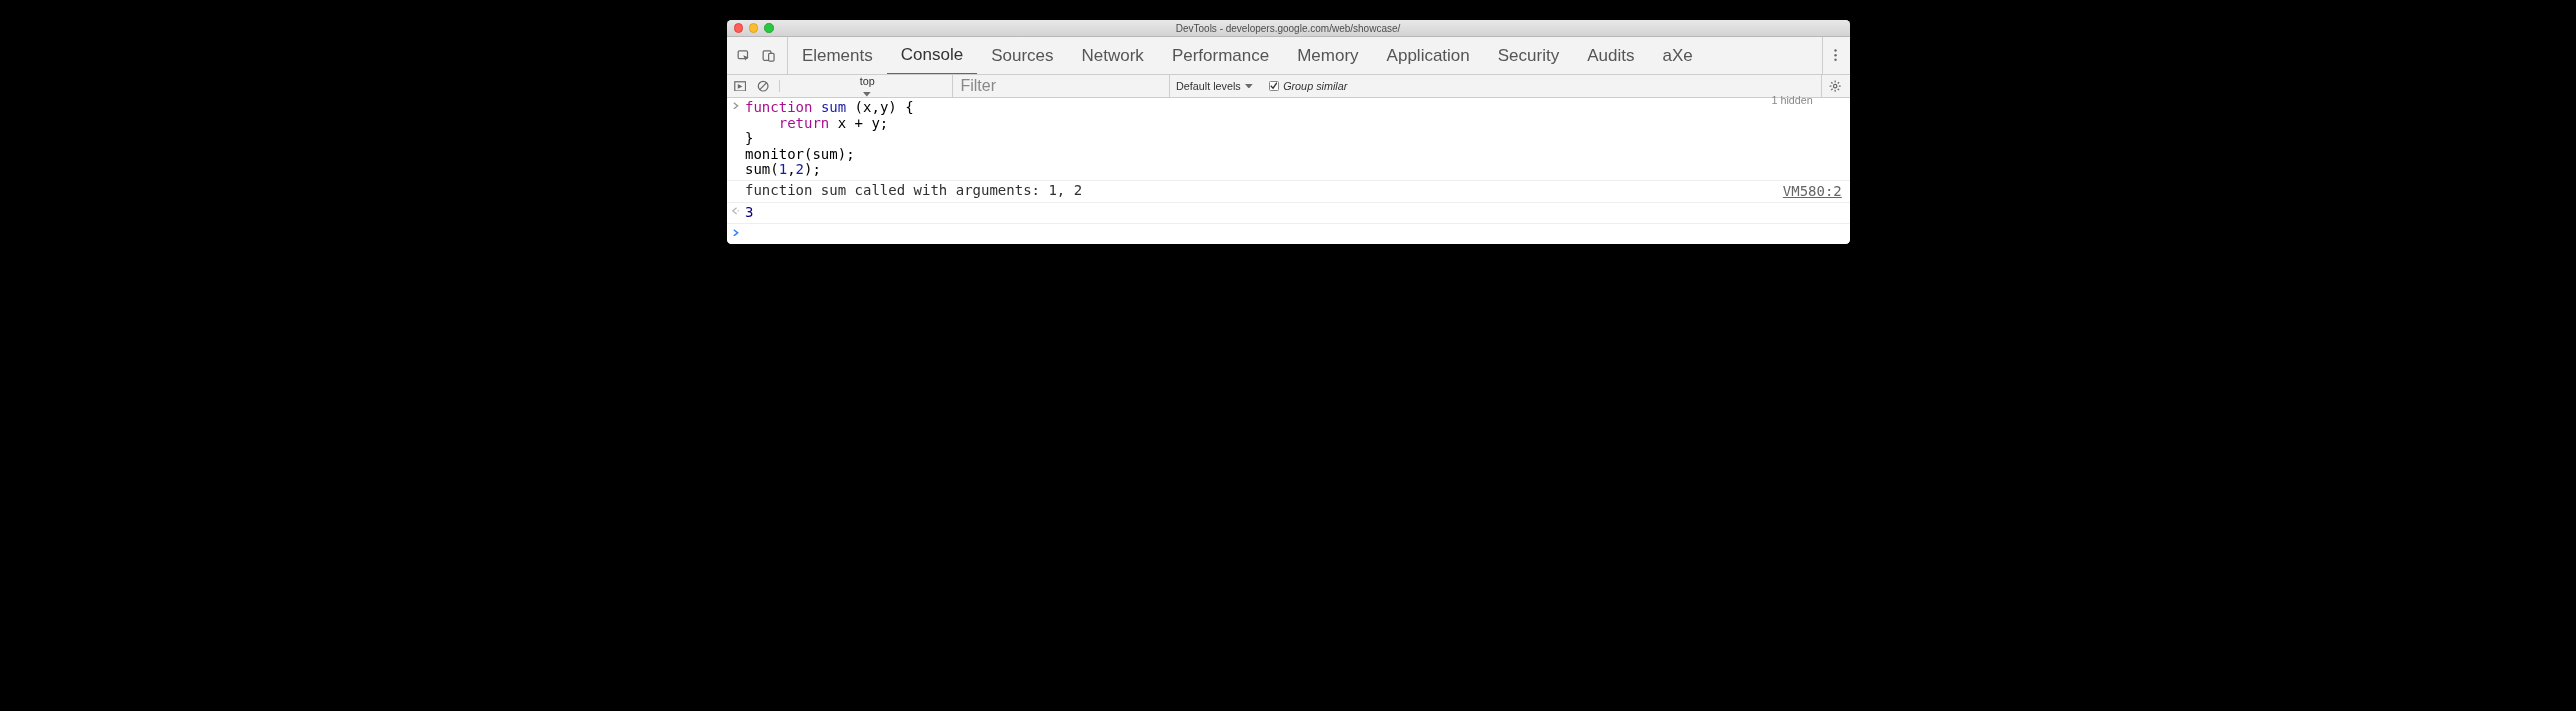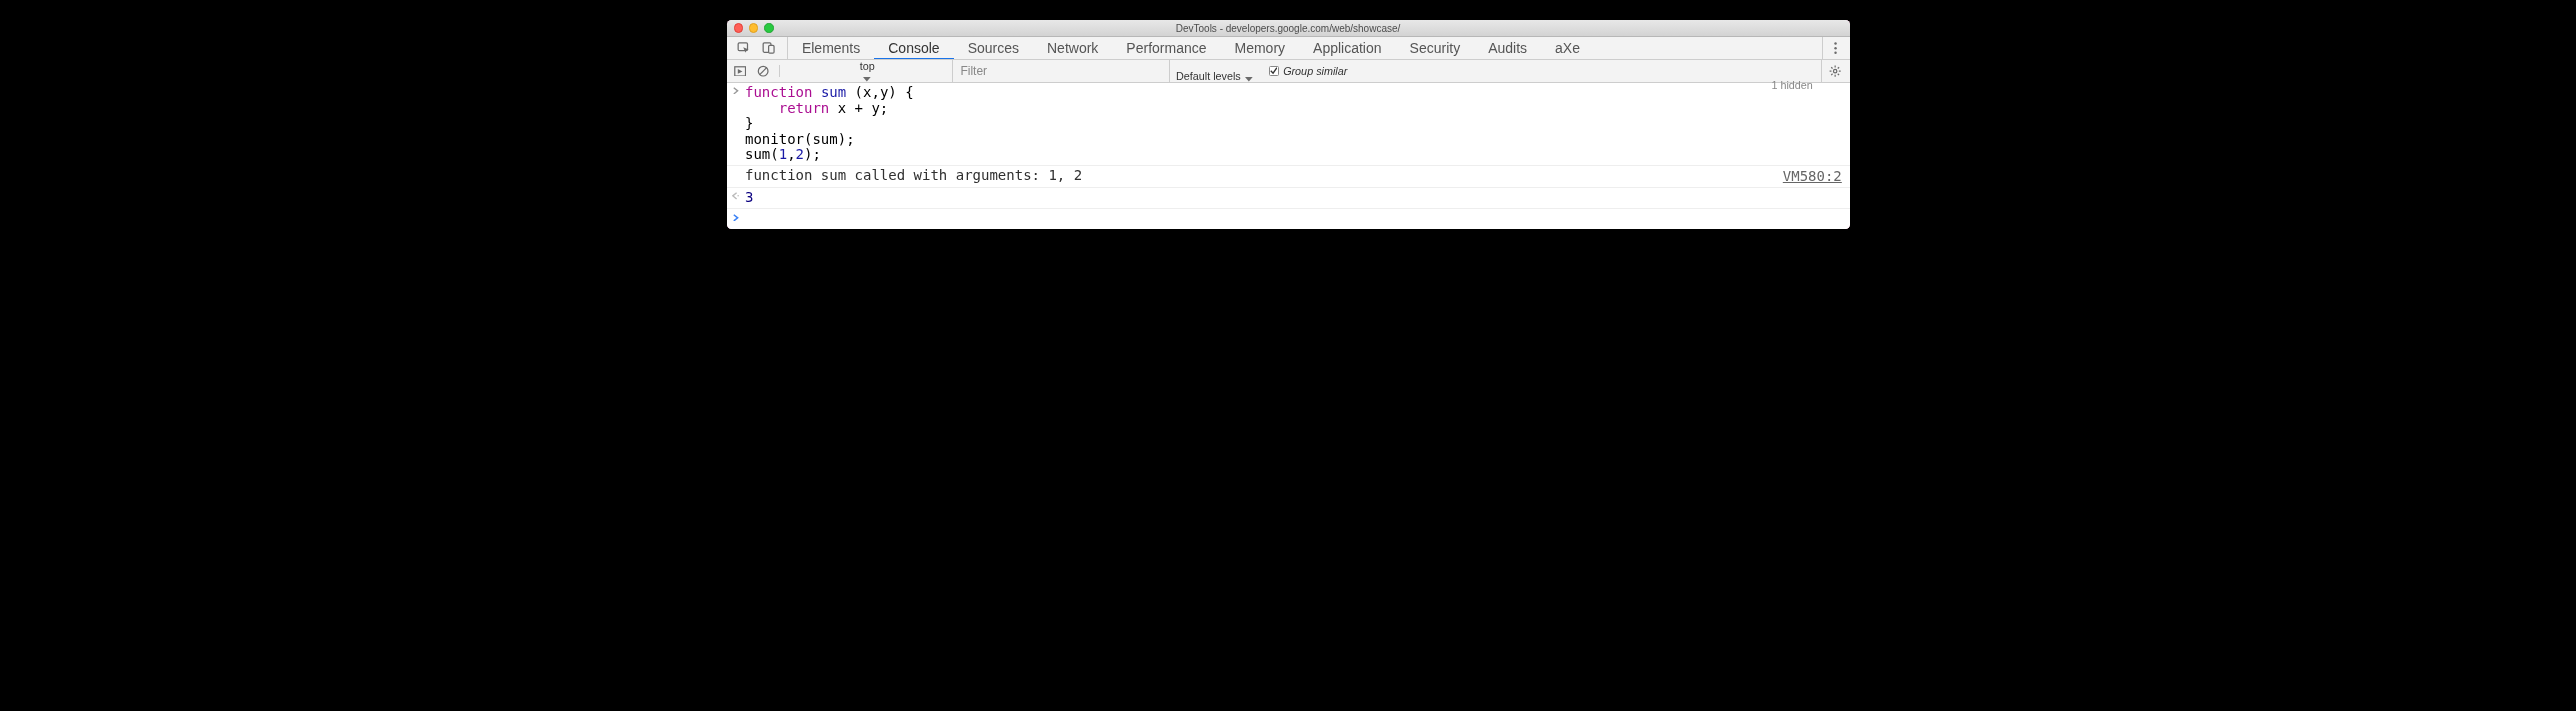--- a/index.html
+++ b/index.html
@@ -34,27 +34,27 @@
   .tlb.green { background: #28c940; border: 0.4px solid #20a532; }
   .titletext {
     position: absolute;
     left: 0; right: 0;
     text-align: center;
     font-size: 10px;
     color: #4c4c4c;
     pointer-events: none;
   }
   .tabbar {
-    height: 23px;
+    height: 38px;
     background: #f3f3f3;
     border-bottom: 0.8px solid #cdcdcd;
     display: flex;
     align-items: center;
     color: #333;
-    font-size: 14px;
+    font-size: 17px;
   }
   .tb-iconbox {
     display: flex; align-items: center; gap: 10.8px;
     padding: 0 10.8px;
     height: 100%;
     border-right: 0.8px solid #cdcdcd;
   }
   .icon { display:inline-flex; align-items:center; justify-content:center; }
   .tabs { display:flex; height:100%; }
   .tab {
@@ -97,28 +97,28 @@
     width: 170px; padding: 0 6.2px;
     height:100%;
     border-right:0.8px solid #cdcdcd;
     color:#333;
     flex-direction:column;
   }
   .filter-input {
     border:none; background:transparent;
     height:100%;
     width: 216px;
-    font-size:12px;
+    font-size:16px;
     padding: 0 7.7px;
     outline:none;
     color:#333;
   }
   .filter-input::placeholder { color:#888; }
   .levels {
-    display:flex; align-items:flex-end;
+    display:flex; align-items:center;
     padding: 0 6.2px;
     border-left:0.8px solid #cdcdcd;
     height:100%;
   }
   .group {
     display:flex; align-items:center; gap:4.6px;
     padding: 0 9.3px;
     height:100%;
     font-style:italic;
   }

